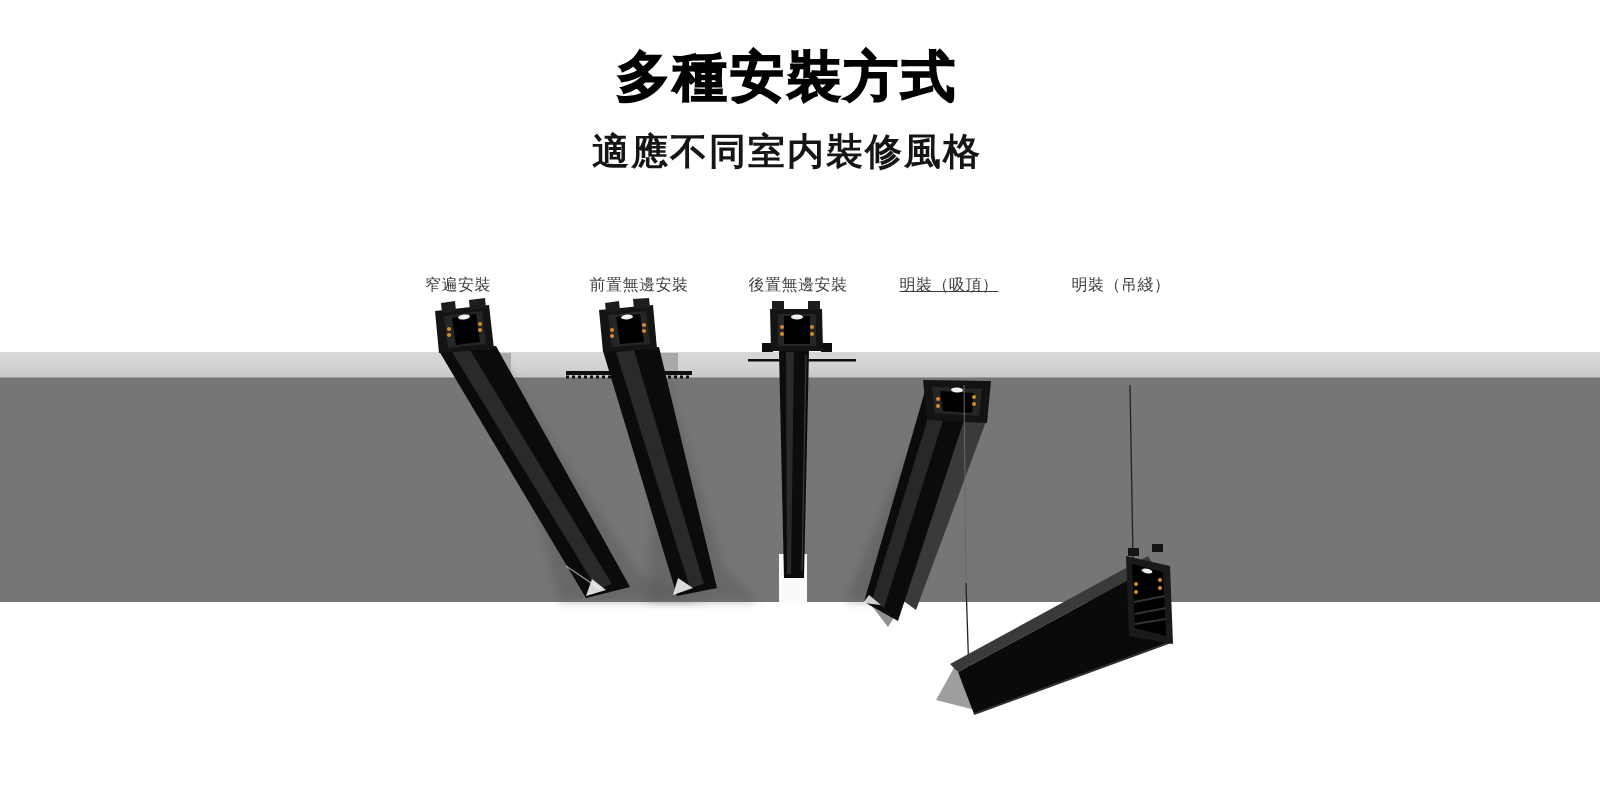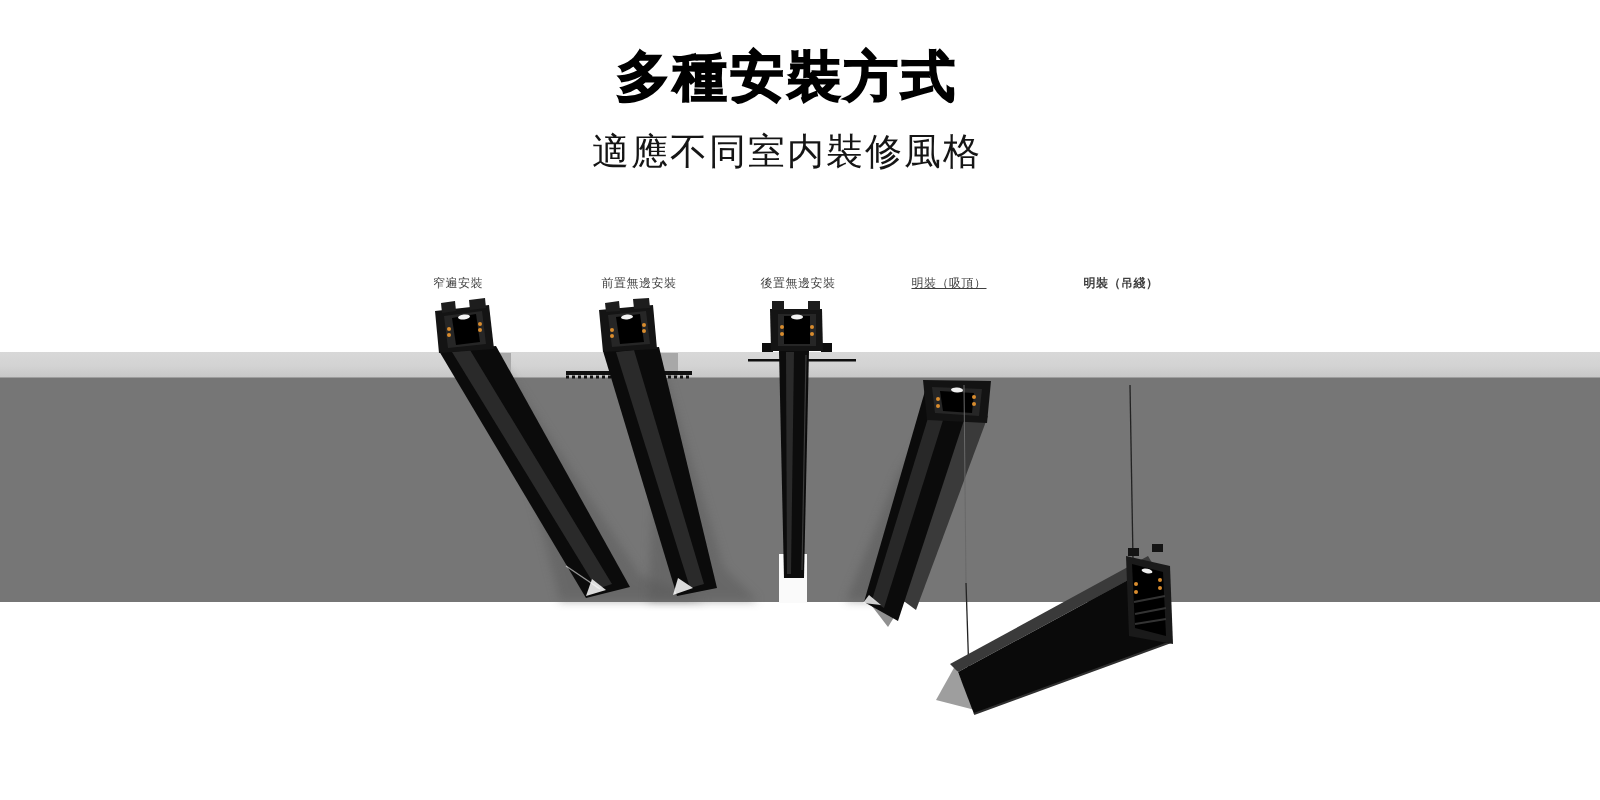--- a/index.html
+++ b/index.html
@@ -16,30 +16,30 @@
   .stage{position:relative;width:1600px;height:624px;background:#ffffff;}
 
   .page-title{
     position:absolute;left:787px;top:47px;transform:translateX(-50%);
     font-size:54px;font-weight:900;color:var(--title-color);
     letter-spacing:3px;white-space:nowrap;line-height:1.1;
     -webkit-text-stroke:1.6px var(--title-color);
   }
   .page-subtitle{
     position:absolute;left:787px;top:131px;transform:translateX(-50%);
-    font-size:37px;font-weight:400;color:var(--subtitle-color);
+    font-size:37px;font-weight:700;color:var(--subtitle-color);
     letter-spacing:2px;white-space:nowrap;line-height:1.15;
   }
   .method-label{
     position:absolute;top:275px;transform:translateX(-50%);
-    font-size:12px;color:var(--label-color);white-space:nowrap;
+    font-size:16px;color:var(--label-color);white-space:nowrap;
     letter-spacing:0.5px;
   }
   .label-1{left:458px;} .label-2{left:633px;margin-left:6px;} .label-3{left:798px;}
-  .label-4{left:949px;text-decoration:underline;} .label-5{left:1121px;font-weight:bold;}
+  .label-4{left:949px;text-decoration:underline;} .label-5{left:1121px;}
 
   .ceiling-strip{
     position:absolute;left:0;top:352px;width:1600px;height:26px;
     background:linear-gradient(#d8d8d8,var(--ceiling-strip) 55%,#c8c8c8);
     border-bottom:1px solid #9e9e9e;
   }
   .ceiling-band{
     position:absolute;left:0;top:378px;width:1600px;height:224px;
     background:var(--ceiling-band);
   }

